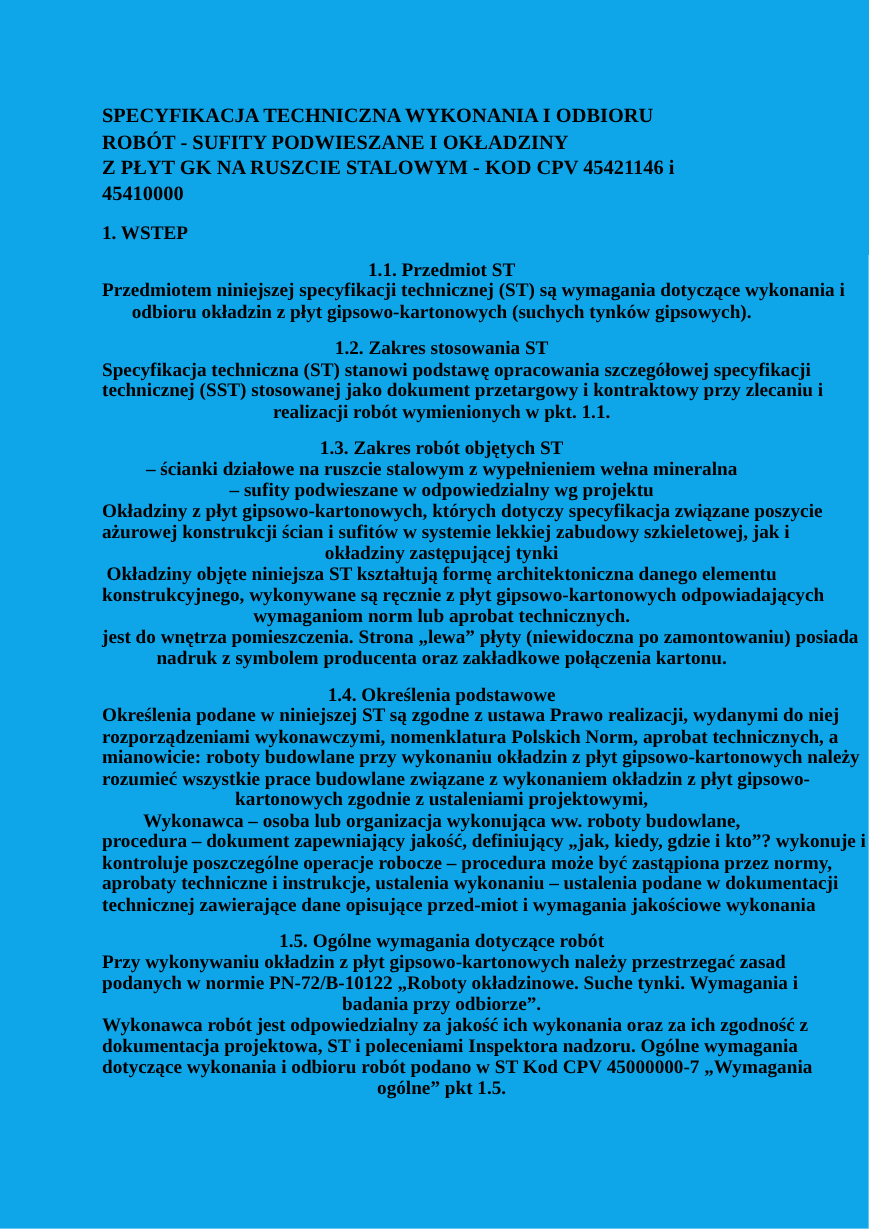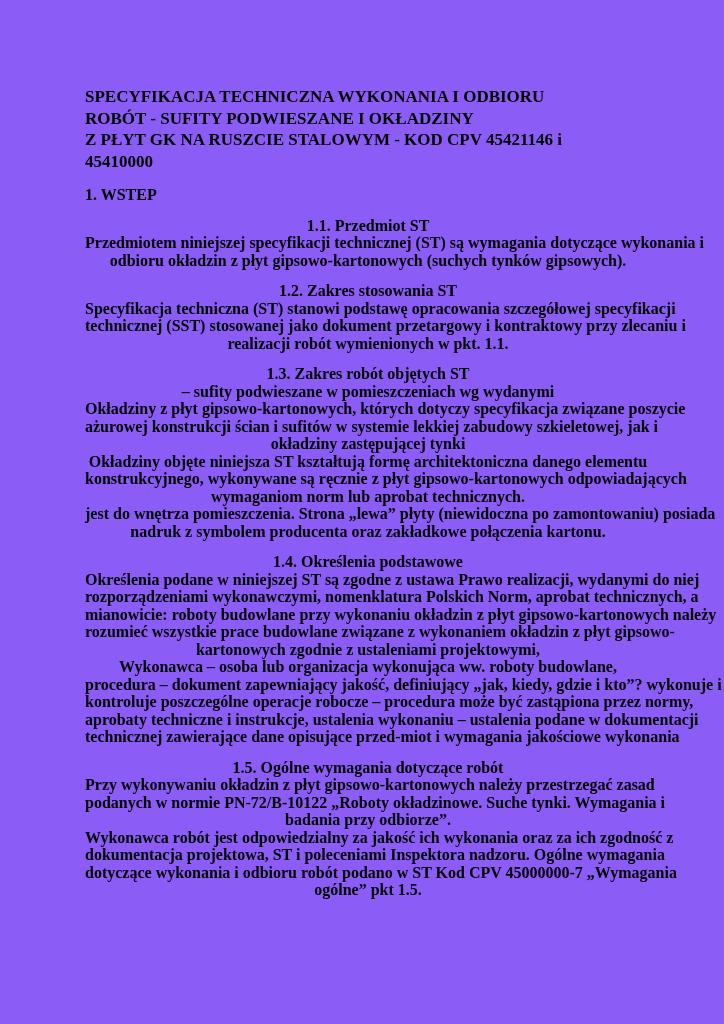--- a/index.html
+++ b/index.html
@@ -4,21 +4,21 @@
 <style>
   html, body {
     margin: 0;
     padding: 0;
     background: #ffffff;
   }
   .page {
     position: relative;
     width: 724px;
     height: 1024px;
-    background: #8b5cf6;
+    background: #0ea5e9;
     overflow: hidden;
     font-family: "Liberation Serif", "DejaVu Serif", serif;
     color: #000000;
   }
   .content {
     position: absolute;
     left: 85px;
     top: 86px;
     width: 566px;
   }
@@ -68,21 +68,22 @@
 
     <div class="para">
         <div class="line">1.2. Zakres stosowania ST</div>
         <div class="line">Specyfikacja techniczna (ST) stanowi podstawę opracowania szczegółowej specyfikacji</div>
         <div class="line">technicznej (SST) stosowanej jako dokument przetargowy i kontraktowy przy zlecaniu i</div>
         <div class="line">realizacji robót wymienionych w pkt. 1.1.</div>
       </div>
 
     <div class="para">
         <div class="line">1.3. Zakres robót objętych ST</div>
-        <div class="line">– sufity podwieszane w pomieszczeniach wg wydanymi</div>
+        <div class="line">– ścianki działowe na ruszcie stalowym z wypełnieniem wełna mineralna</div>
+        <div class="line">– sufity podwieszane w odpowiedzialny wg projektu</div>
         <div class="line">Okładziny z płyt gipsowo-kartonowych, których dotyczy specyfikacja związane poszycie</div>
         <div class="line">ażurowej konstrukcji ścian i sufitów w systemie lekkiej zabudowy szkieletowej, jak i</div>
         <div class="line">okładziny zastępującej tynki</div>
         <div class="line">Okładziny objęte niniejsza ST kształtują formę architektoniczna danego elementu</div>
         <div class="line">konstrukcyjnego, wykonywane są ręcznie z płyt gipsowo-kartonowych odpowiadających</div>
         <div class="line">wymaganiom norm lub aprobat technicznych.</div>
         <div class="line">jest do wnętrza pomieszczenia. Strona „lewa” płyty (niewidoczna po zamontowaniu) posiada</div>
         <div class="line">nadruk z symbolem producenta oraz zakładkowe połączenia kartonu.</div>
       </div>
 

